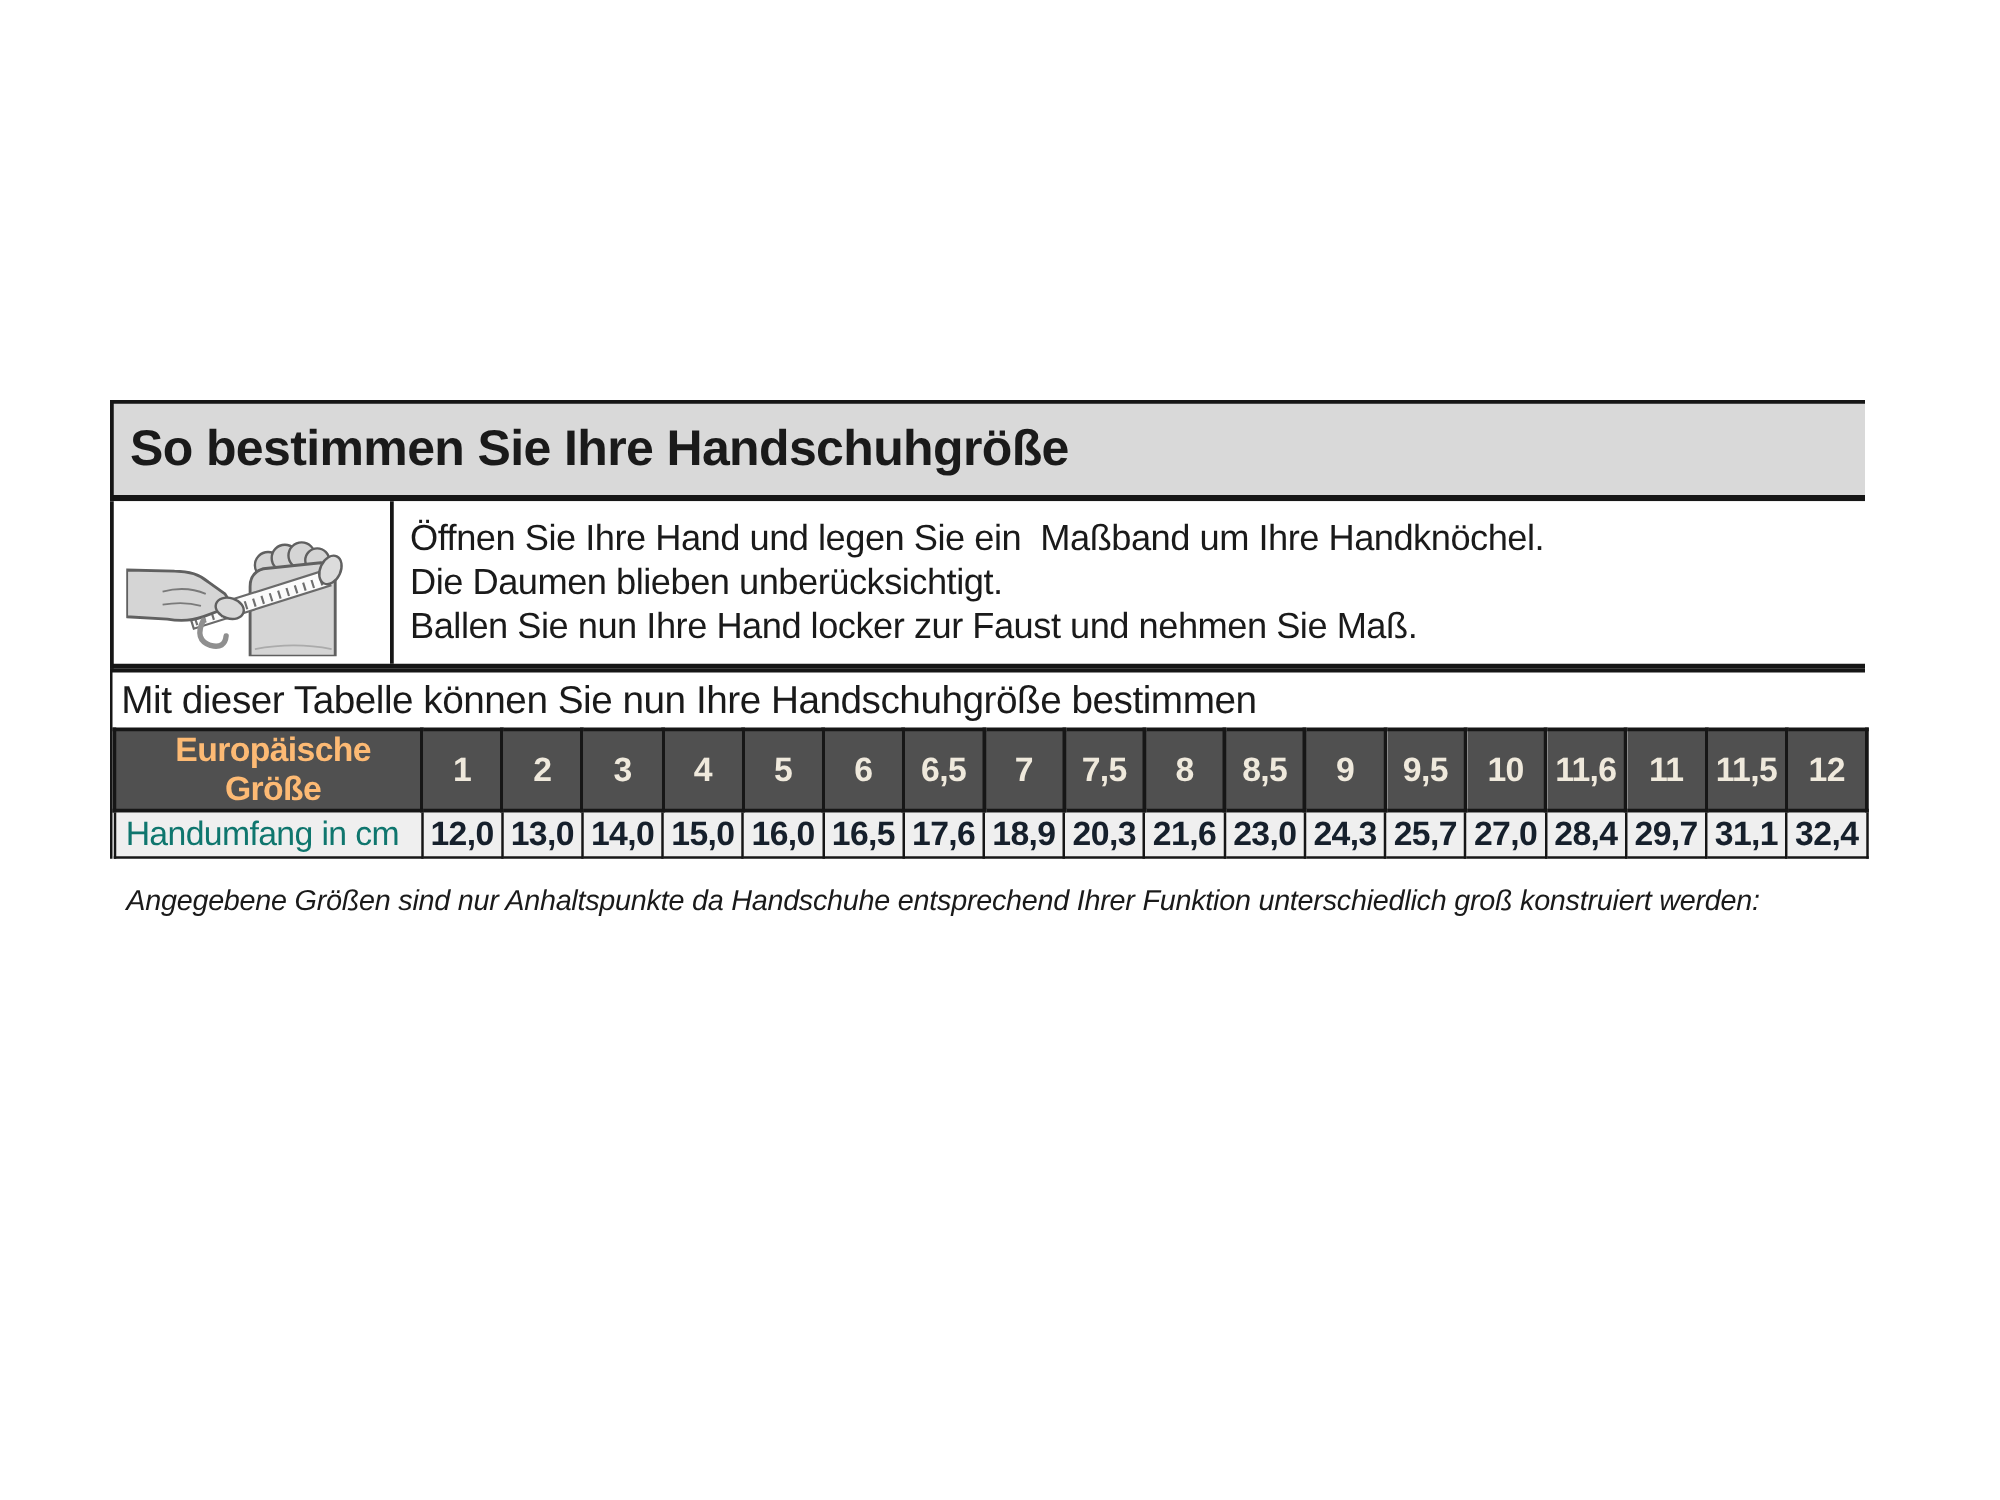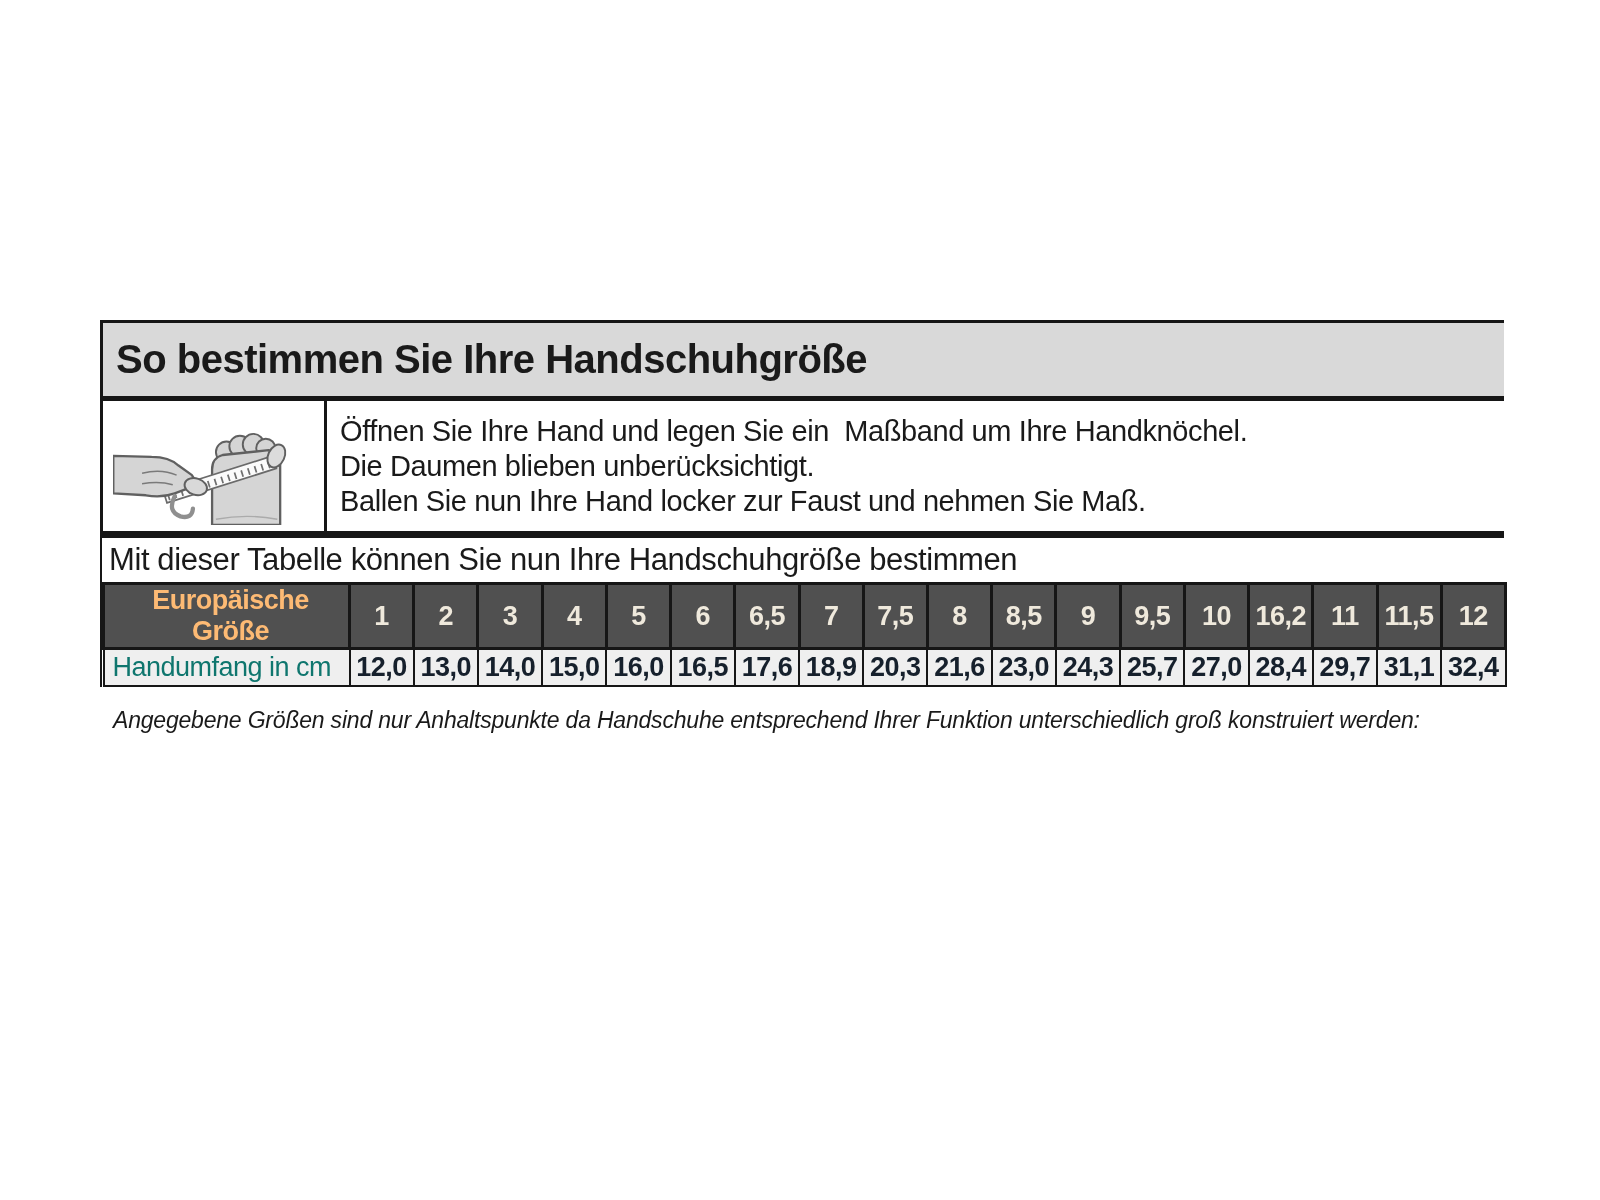--- a/index.html
+++ b/index.html
@@ -10,21 +10,21 @@
     --border:#161616;
     --ink:#1a1a1a;
   }
   *{box-sizing:content-box;}
   html,body{margin:0;padding:0;}
   body{
     width:1600px;height:1200px;position:relative;overflow:hidden;
     background:#ffffff;color:var(--ink);
     font-family:"Liberation Sans","DejaVu Sans",sans-serif;
   }
-  .sheet{position:absolute;left:100px;top:320px;width:1404px;}
+  .sheet{position:absolute;left:88px;top:320px;width:1404px;}
 
   
   .header-bar{
     border-top:3px solid var(--border);
     border-left:3px solid var(--border);
     border-bottom:5px solid var(--border);
     background:var(--header-bg);
     height:73px;display:flex;align-items:center;
   }
   .header-title{
@@ -138,21 +138,21 @@
             <td>5</td>
             <td>6</td>
             <td>6,5</td>
             <td>7</td>
             <td>7,5</td>
             <td>8</td>
             <td>8,5</td>
             <td>9</td>
             <td>9,5</td>
             <td>10</td>
-            <td>16,2</td>
+            <td>11,6</td>
             <td>11</td>
             <td>11,5</td>
             <td>12</td>
           </tr>
         <tr class="data-row">
           <td class="row-label">Handumfang in cm</td>
         <td>12,0</td>
             <td>13,0</td>
             <td>14,0</td>
             <td>15,0</td>

